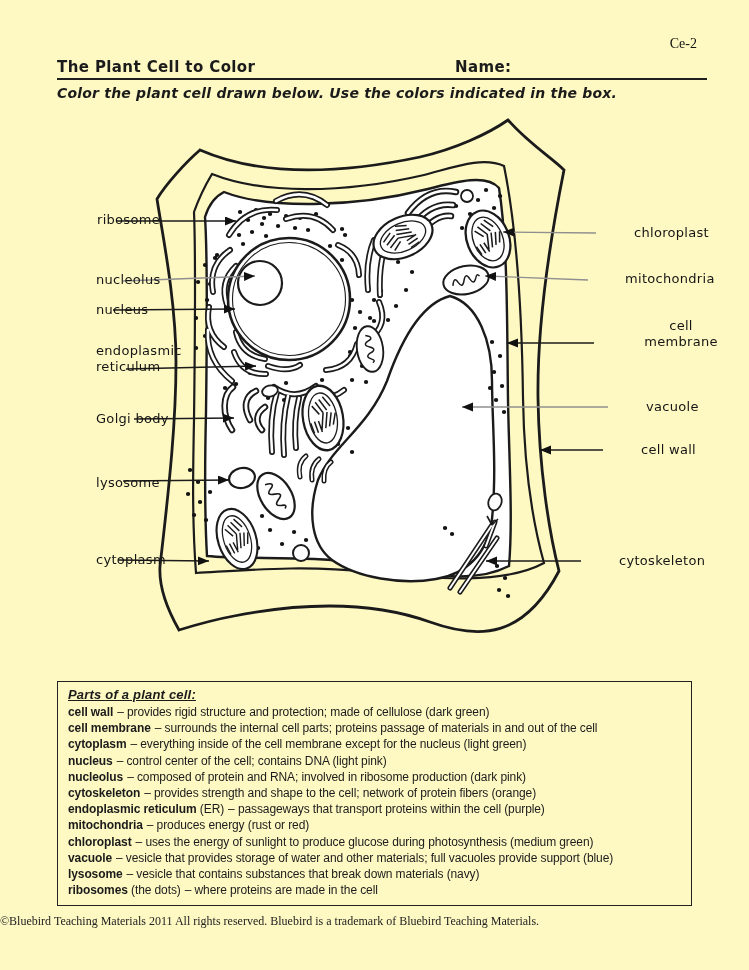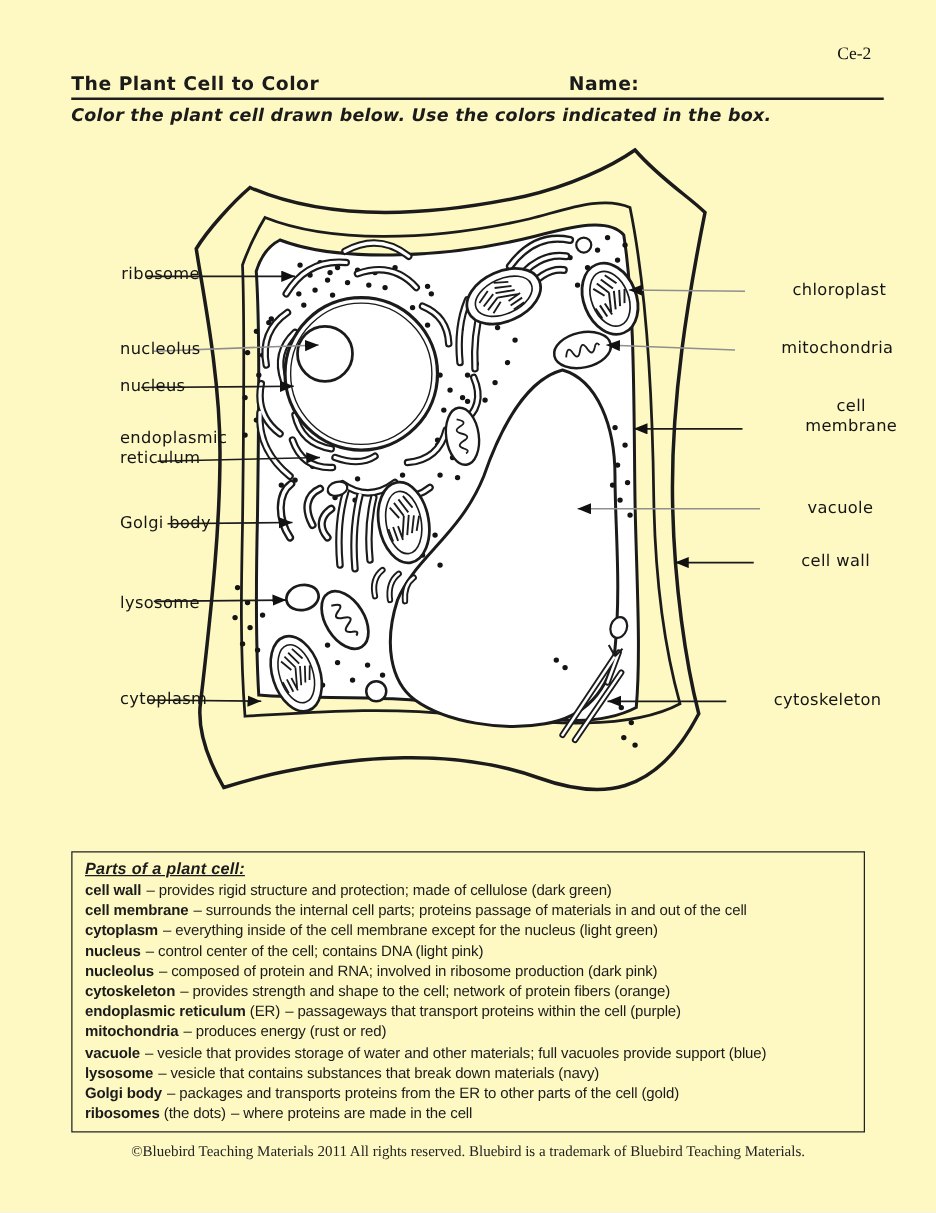--- a/index.html
+++ b/index.html
@@ -16,21 +16,21 @@
   svg.art{position:absolute;left:0;top:0;}
   .dlabel{position:absolute;font-size:13px;letter-spacing:.3px;color:#151515;line-height:15.5px;margin-left:35px;}
   .center{text-align:center;}
   .legend{position:absolute;left:57px;top:658px;width:613px;border:1.6px solid #222;
         padding:5px 10px 7px 10px;font-family:"Liberation Sans",sans-serif;margin-top:23px;}
   .legend-heading{font-size:13px;font-weight:bold;font-style:italic;
         text-decoration:underline;margin-bottom:2px;letter-spacing:.2px;}
   .lrow{font-size:12px;line-height:16.2px;white-space:nowrap;letter-spacing:-0.1px;}
   .lrow .term{font-weight:bold;}
   .lrow .desc{margin-left:4px;}
-  .footer{position:absolute;left:0;top:914px;width:100%;text-align:center;
+  .footer{position:absolute;left:0;top:914px;width:100%;text-align:left;
         font-family:"Liberation Serif",serif;font-size:12px;color:#222;}
 </style>
 </head>
 <body>
 
 <div class="page">
 
   <div class="code">Ce-2</div>
 
   <div class="titlebar">
@@ -273,21 +273,21 @@
   <div class="legend">
     <div class="legend-heading">Parts of a plant cell:</div>
     <div class="lrow"><span class="term">cell wall</span><span></span><span class="desc">– provides rigid structure and protection; made of cellulose (dark green)</span></div>
     <div class="lrow"><span class="term">cell membrane</span><span></span><span class="desc">– surrounds the internal cell parts; proteins passage of materials in and out of the cell</span></div>
     <div class="lrow"><span class="term">cytoplasm</span><span></span><span class="desc">– everything inside of the cell membrane except for the nucleus (light green)</span></div>
     <div class="lrow"><span class="term">nucleus</span><span></span><span class="desc">– control center of the cell; contains DNA (light pink)</span></div>
     <div class="lrow"><span class="term">nucleolus</span><span></span><span class="desc">– composed of protein and RNA; involved in ribosome production (dark pink)</span></div>
     <div class="lrow"><span class="term">cytoskeleton</span><span></span><span class="desc">– provides strength and shape to the cell; network of protein fibers (orange)</span></div>
     <div class="lrow"><span class="term">endoplasmic reticulum</span><span> (ER)</span><span class="desc">– passageways that transport proteins within the cell (purple)</span></div>
     <div class="lrow"><span class="term">mitochondria</span><span></span><span class="desc">– produces energy (rust or red)</span></div>
+    <div class="lrow"><span class="term">chloroplast</span><span></span><span class="desc">– uses the energy of sunlight to produce glucose during photosynthesis (medium green)</span></div>
     <div class="lrow"><span class="term">vacuole</span><span></span><span class="desc">– vesicle that provides storage of water and other materials; full vacuoles provide support (blue)</span></div>
     <div class="lrow"><span class="term">lysosome</span><span></span><span class="desc">– vesicle that contains substances that break down materials (navy)</span></div>
-    <div class="lrow"><span class="term">Golgi body</span><span></span><span class="desc">– packages and transports proteins from the ER to other parts of the cell (gold)</span></div>
     <div class="lrow"><span class="term">ribosomes</span><span> (the dots)</span><span class="desc">– where proteins are made in the cell</span></div>
   </div>
 
   <div class="footer">©Bluebird Teaching Materials 2011 All rights reserved. Bluebird is a trademark of Bluebird Teaching Materials.</div>
 
 </div>
 
 </body></html>

